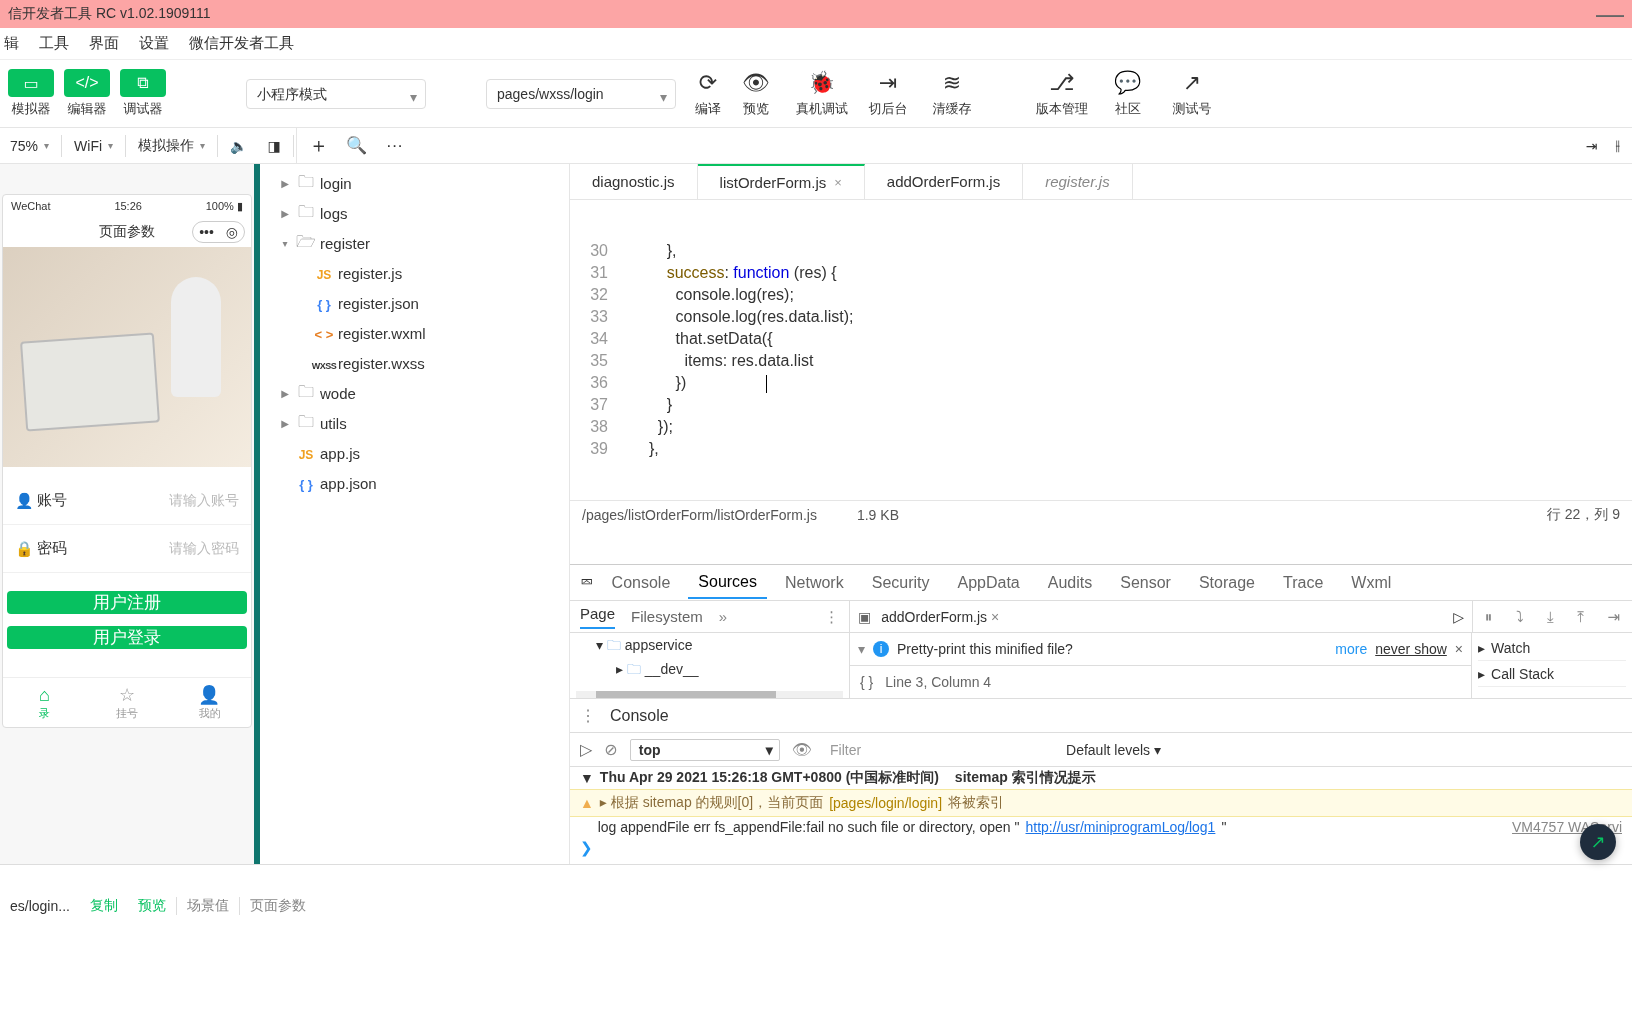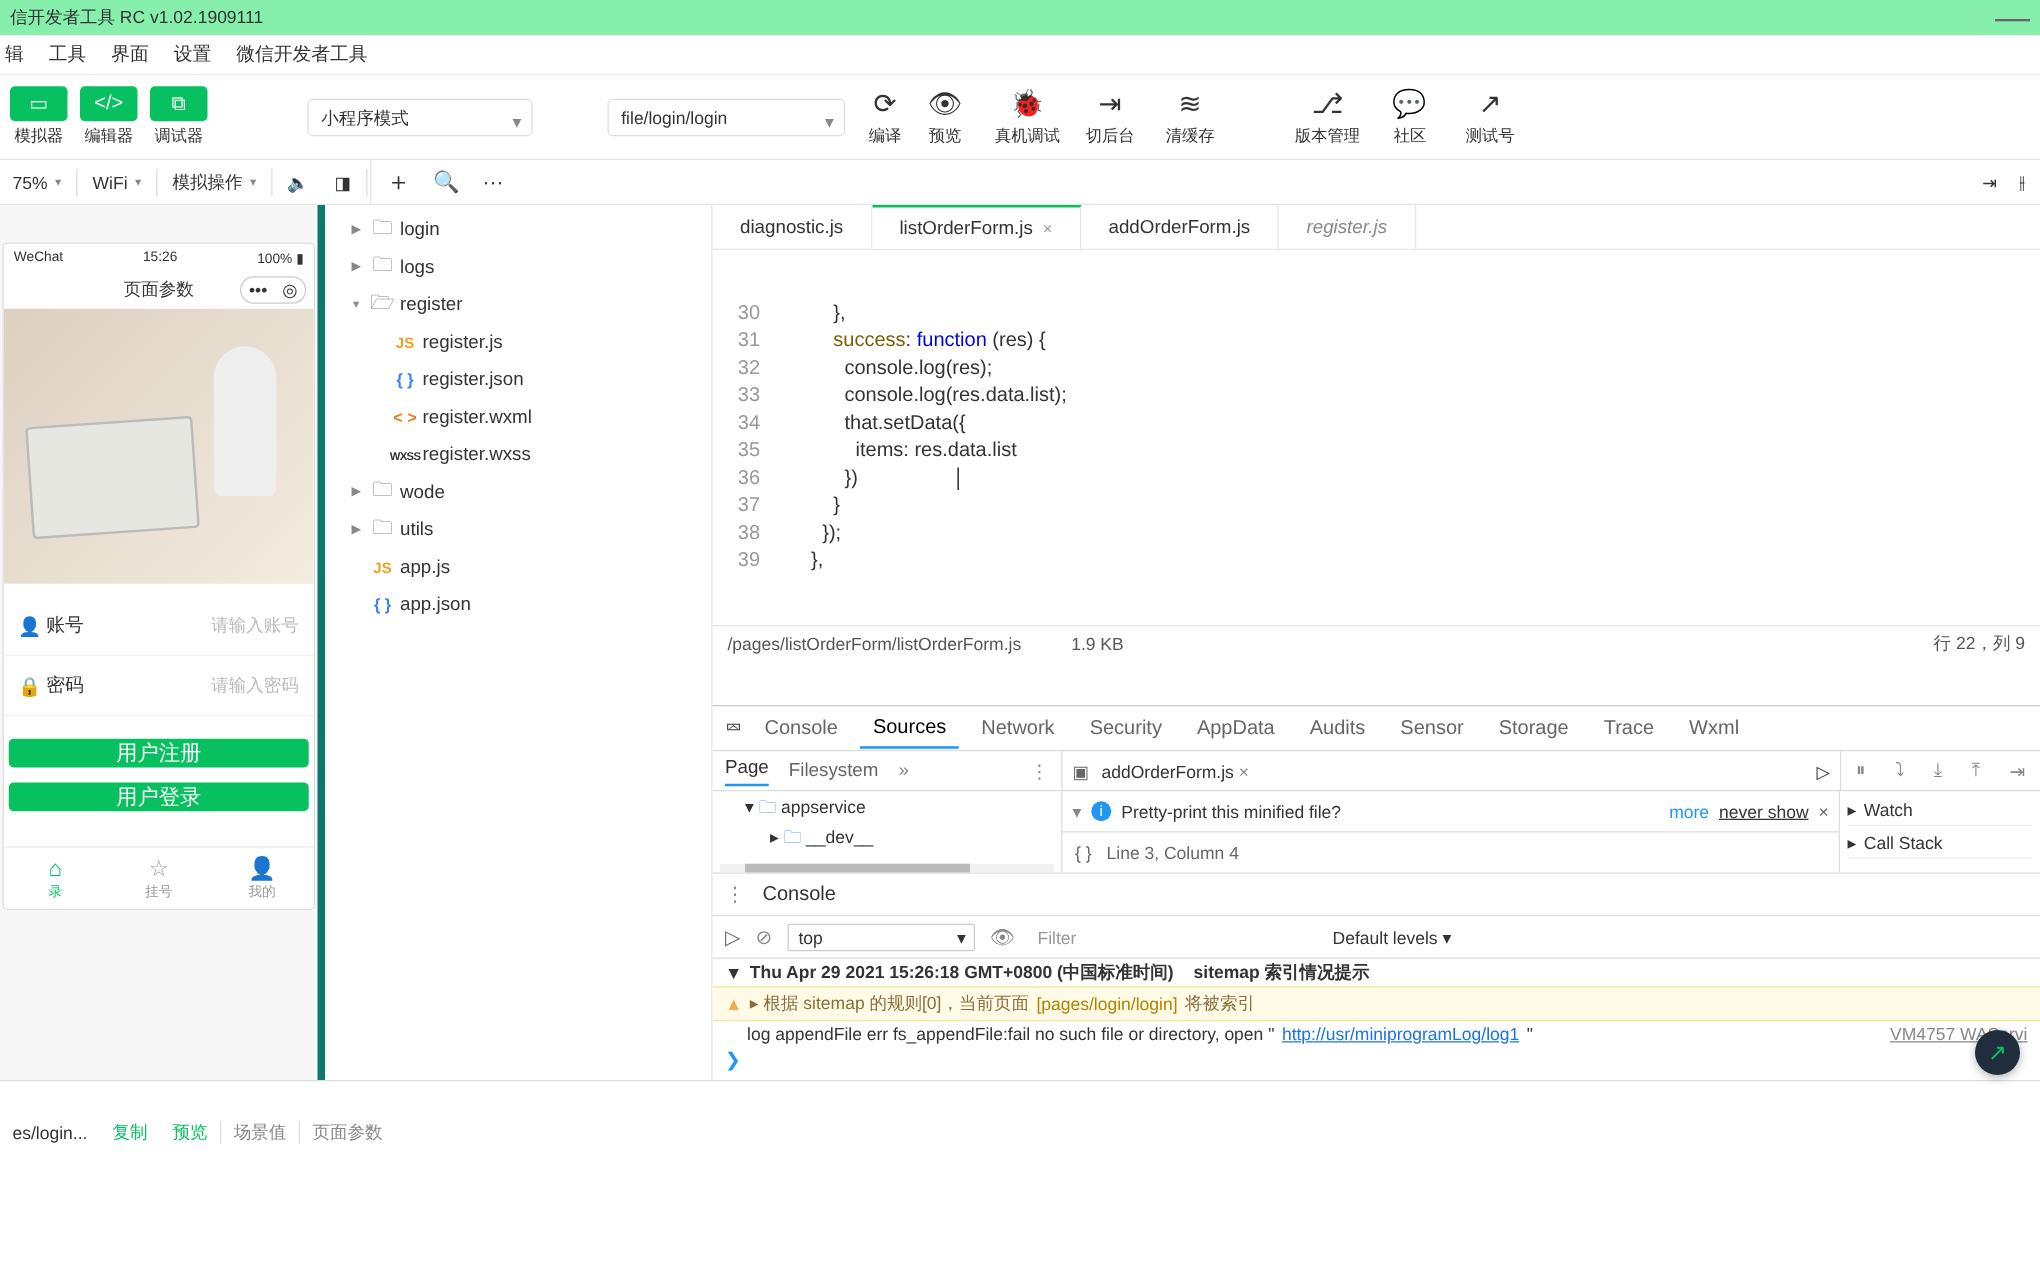--- a/index.html
+++ b/index.html
@@ -1,17 +1,17 @@
 <!DOCTYPE html>
 <html><head>
 <meta charset="utf-8">
 <style>
 * { margin: 0; padding: 0; box-sizing: border-box; font-family: "Microsoft YaHei", "PingFang SC", Arial, sans-serif; }
 body { width: 1632px; height: 1020px; background: #fff; overflow: hidden; font-size: 14px; color: #333; }
-.titlebar { height: 28px; background: #86efac; display: flex; align-items: center; padding: 0 8px; }
+.titlebar { height: 28px; background: #fca5a5; display: flex; align-items: center; padding: 0 8px; }
 .titlebar-text { font-size: 14px; flex: 1; }
 .titlebar-min { font-size: 28px; color: #666; cursor: pointer; }
 .menubar { height: 32px; display: flex; align-items: center; padding: 0 4px; gap: 20px; border-bottom: 1px solid #eee; }
 .menubar span { font-size: 15px; cursor: pointer; }
 .toolbar { height: 68px; display: flex; align-items: center; padding: 4px 8px; border-bottom: 1px solid #e5e5e5; }
 .toolbar-grp { display: flex; gap: 10px; align-items: flex-start; }
 .toolbar-btn { display: flex; flex-direction: column; align-items: center; gap: 3px; cursor: pointer; }
 .toolbar-btn .ico { width: 46px; height: 28px; background: #07c160; border-radius: 4px; display: flex; align-items: center; justify-content: center; color: #fff; font-size: 16px; }
 .toolbar-btn .lbl { font-size: 13px; }
 .toolbar-select { height: 30px; border: 1px solid #ddd; border-radius: 4px; padding: 0 28px 0 10px; min-width: 180px; position: relative; line-height: 28px; font-size: 14px; }
@@ -85,21 +85,21 @@
 .dt-row3-mid { flex: 1; display: flex; flex-direction: column; border-right: 1px solid #ddd; }
 .pretty-bar { height: 33px; display: flex; align-items: center; padding: 0 8px; gap: 8px; border-bottom: 1px solid #ddd; font-size: 14px; }
 .pretty-bar .info-ico { width:16px; height:16px; border-radius:50%; background:#2196f3; color:#fff; font-size:12px; display:flex; align-items:center; justify-content:center; }
 .pretty-bar .more { color:#2196f3; }
 .pretty-bar .nevershow { text-decoration: underline; }
 .linecol-bar { height: 33px; display: flex; align-items: center; padding: 0 10px; gap: 12px; font-size: 14px; color: #666; }
 .dt-row3-right { width: 160px; font-size: 14px; padding: 2px 6px; }
 .dt-row3-right .acc { height: 26px; display:flex; align-items:center; gap:6px; border-bottom:1px solid #eee; }
 .console-header { height: 34px; display: flex; align-items: center; padding: 0 10px; gap: 14px; border-bottom: 1px solid #ddd; font-size: 16px; }
 .console-filter { height: 34px; display:flex; align-items:center; padding: 0 10px; gap: 12px; border-bottom: 1px solid #ddd; font-size: 14px; }
-.console-filter .top-select { border:1px solid #ccc; padding: 2px 20px 2px 8px; border-radius: 2px; min-width: 150px; position:relative; }
+.console-filter .top-select { border:1px solid #ccc; padding: 2px 20px 2px 8px; border-radius: 2px; min-width: 150px; position:relative;font-weight:bold; }
 .console-filter .top-select::after { content:"▾"; position:absolute; right:6px; }
 .console-filter .filter-input { color:#999; padding:2px 6px; width:230px; }
 .console-body { flex:1; font-family: Consolas, monospace; font-size: 14px; overflow: hidden; }
 .clog-row { padding: 2px 10px; display:flex; align-items:center; gap:6px; }
 .clog-row.grp { font-weight:bold; }
 .clog-row.warn { background: #fffbe6; color: #8a6d3b; border-top:1px solid #f5e79e; border-bottom:1px solid #f5e79e; padding: 4px 10px; }
 .clog-row .warn-ico { color:#f0ad4e; }
 .clog-row .since { color:#8a6d3b; }
 .clog-row .url { color:#1a73e8; text-decoration: underline; }
 .clog-row .vmref { color:#888; margin-left:auto; text-decoration: underline; }
@@ -136,21 +136,21 @@
         <div class="lbl">编辑器</div>
       </div>
     <div class="toolbar-btn">
         <div class="ico">⧉</div>
         <div class="lbl">调试器</div>
       </div>
   </div>
   <div style="width:80px"></div>
   <div class="toolbar-select">小程序模式</div>
   <div style="width:60px"></div>
-  <div class="toolbar-select" style="min-width:190px">file/login/login</div>
+  <div class="toolbar-select" style="min-width:190px">pages/wxss/login</div>
   <div style="width:8px"></div>
   <div class="toolbar-icobtn">
       <span class="ico">⟳</span>
       <span class="lbl">编译</span>
     </div>
   <div class="toolbar-icobtn">
       <span class="ico">👁</span>
       <span class="lbl">预览</span>
     </div>
   <div style="width:16px"></div>

